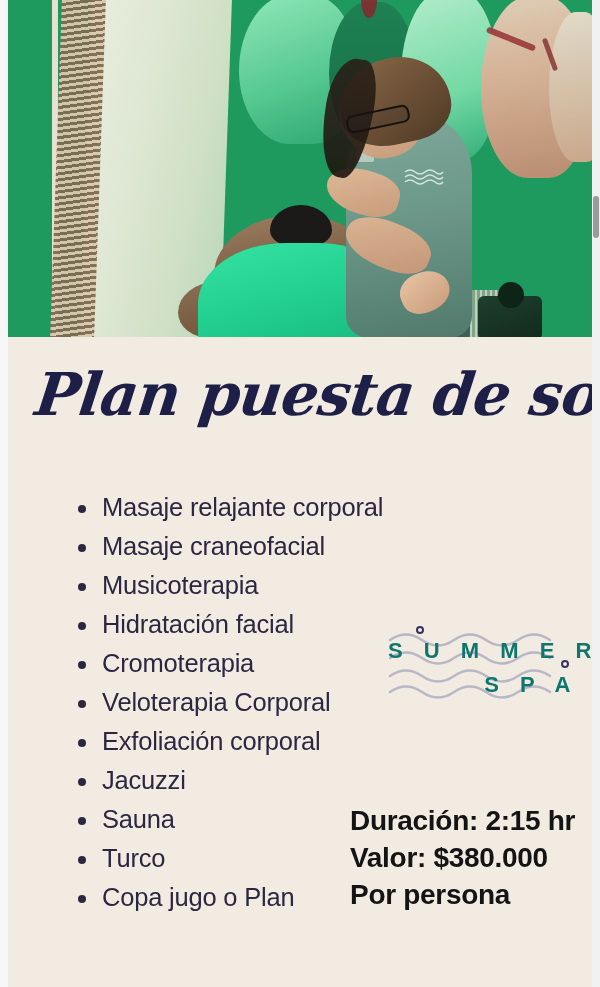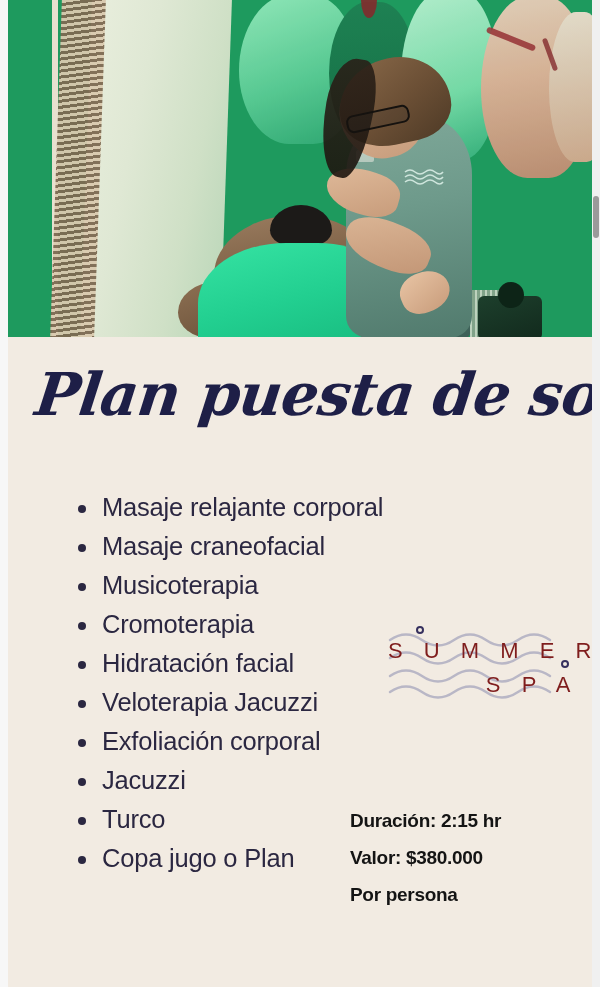--- a/index.html
+++ b/index.html
@@ -320,24 +320,24 @@
   }
   .spa-logo svg { display: block; width: 192px; height: 86px; }
   .spa-wordmark {
     position: absolute;
     inset: 0;
     pointer-events: none;
   }
   .spa-line {
     position: absolute;
     font-family: "Liberation Sans", sans-serif;
-    font-weight: 400;
+    font-weight: 700;
     font-size: 22px;
     letter-spacing: 7.5px;
-    color: #7f1d1d;
+    color: #0f766e;
     white-space: nowrap;
   }
   .spa-line-1 { left: 2px; top: 20px; }
   .spa-line-2 { right: 0px; top: 54px; }
   .ring {
     position: absolute;
     width: 8px;
     height: 8px;
     border: 2px solid #36305e;
     border-radius: 50%;
@@ -349,21 +349,21 @@
   
   .price-block {
     position: absolute;
     left: 342px;
     top: 802px;
     width: 250px;
   }
   .price-line {
     font-family: "Liberation Sans", sans-serif;
     font-weight: 700;
-    font-size: 19px;
+    font-size: 28px;
     line-height: 37px;
     color: #141414;
     letter-spacing: -0.3px;
     white-space: nowrap;
   }
 
   
   .scrollbar-track {
     position: absolute;
     right: 0;
@@ -441,25 +441,26 @@
       <div class="ther-hair2"></div>
       <div class="glasses"></div>
     </div>
 
     <div class="title">Plan puesta de sol</div>
 
     <ul class="benefits">
       <li><span>Masaje relajante corporal</span></li>
       <li><span>Masaje craneofacial</span></li>
       <li><span>Musicoterapia</span></li>
+      <li><span>Hidratación facial</span></li>
       <li><span>Cromoterapia</span></li>
-      <li><span>Hidratación facial</span></li>
-      <li><span>Veloterapia Jacuzzi</span></li>
+      <li><span>Veloterapia Corporal</span></li>
       <li><span>Exfoliación corporal</span></li>
       <li><span>Jacuzzi</span></li>
+      <li><span>Sauna</span></li>
       <li><span>Turco</span></li>
       <li><span>Copa jugo o Plan</span></li>
     </ul>
 
     <div class="spa-logo">
       <svg viewBox="0 0 192 86">
         <g fill="none" stroke="#b9b7c6" stroke-width="2.4" stroke-linecap="round">
           <path d="M4 22 q16 -11 32 0 t32 0 t32 0 t32 0 t32 0"></path>
           <path d="M4 40 q16 -11 32 0 t32 0 t32 0 t32 0 t32 0"></path>
           <path d="M4 58 q16 -11 32 0 t32 0 t32 0 t32 0 t32 0"></path>

